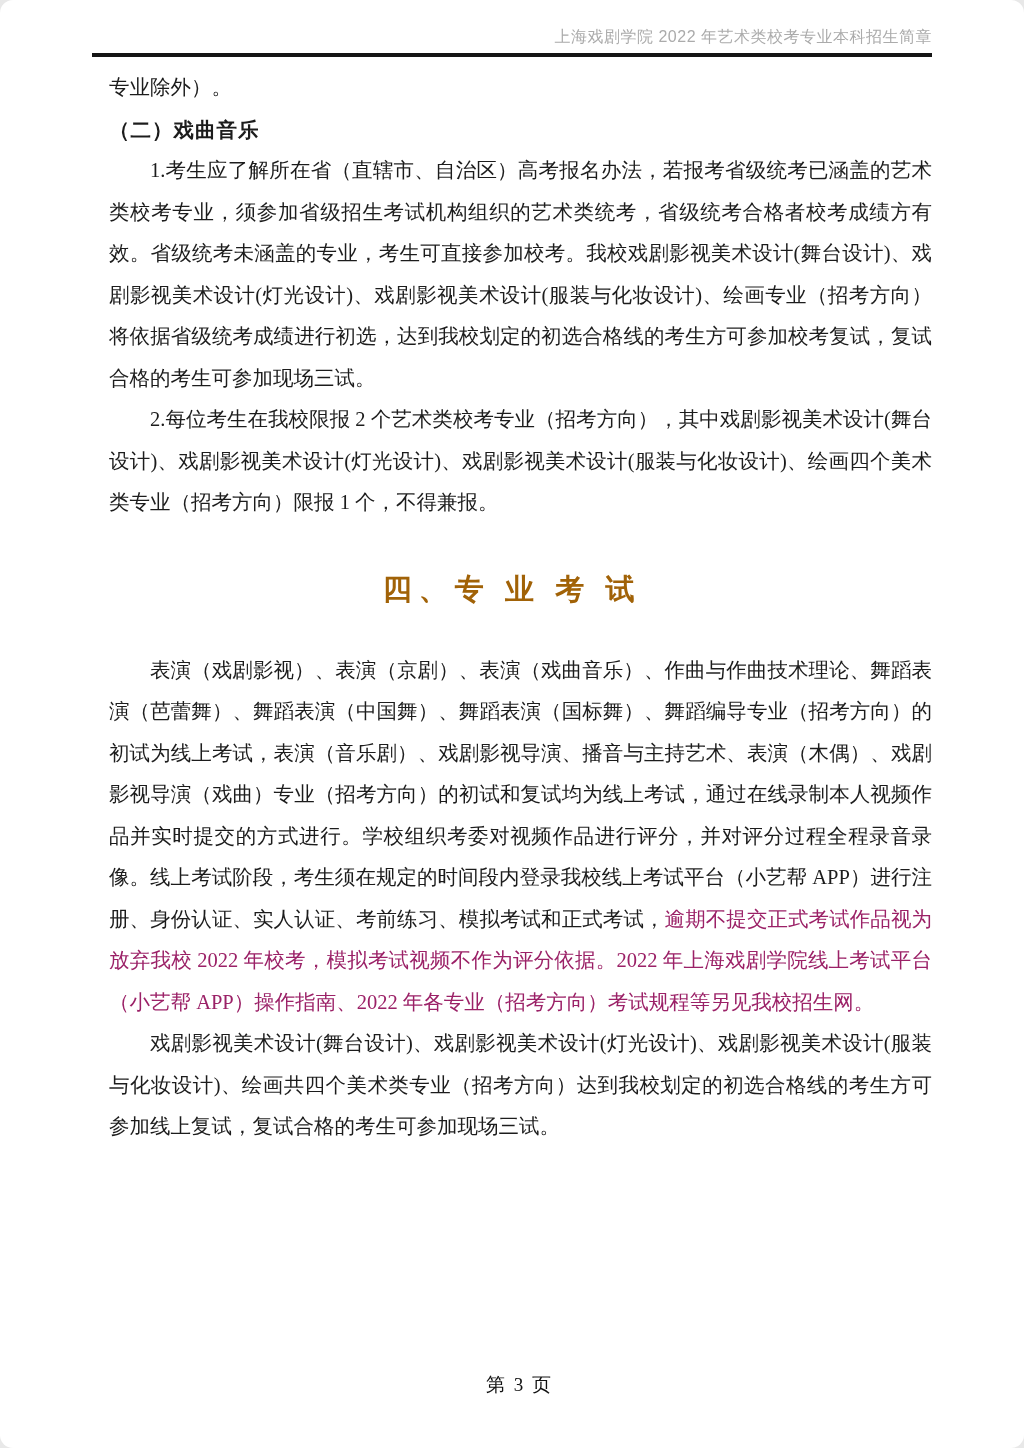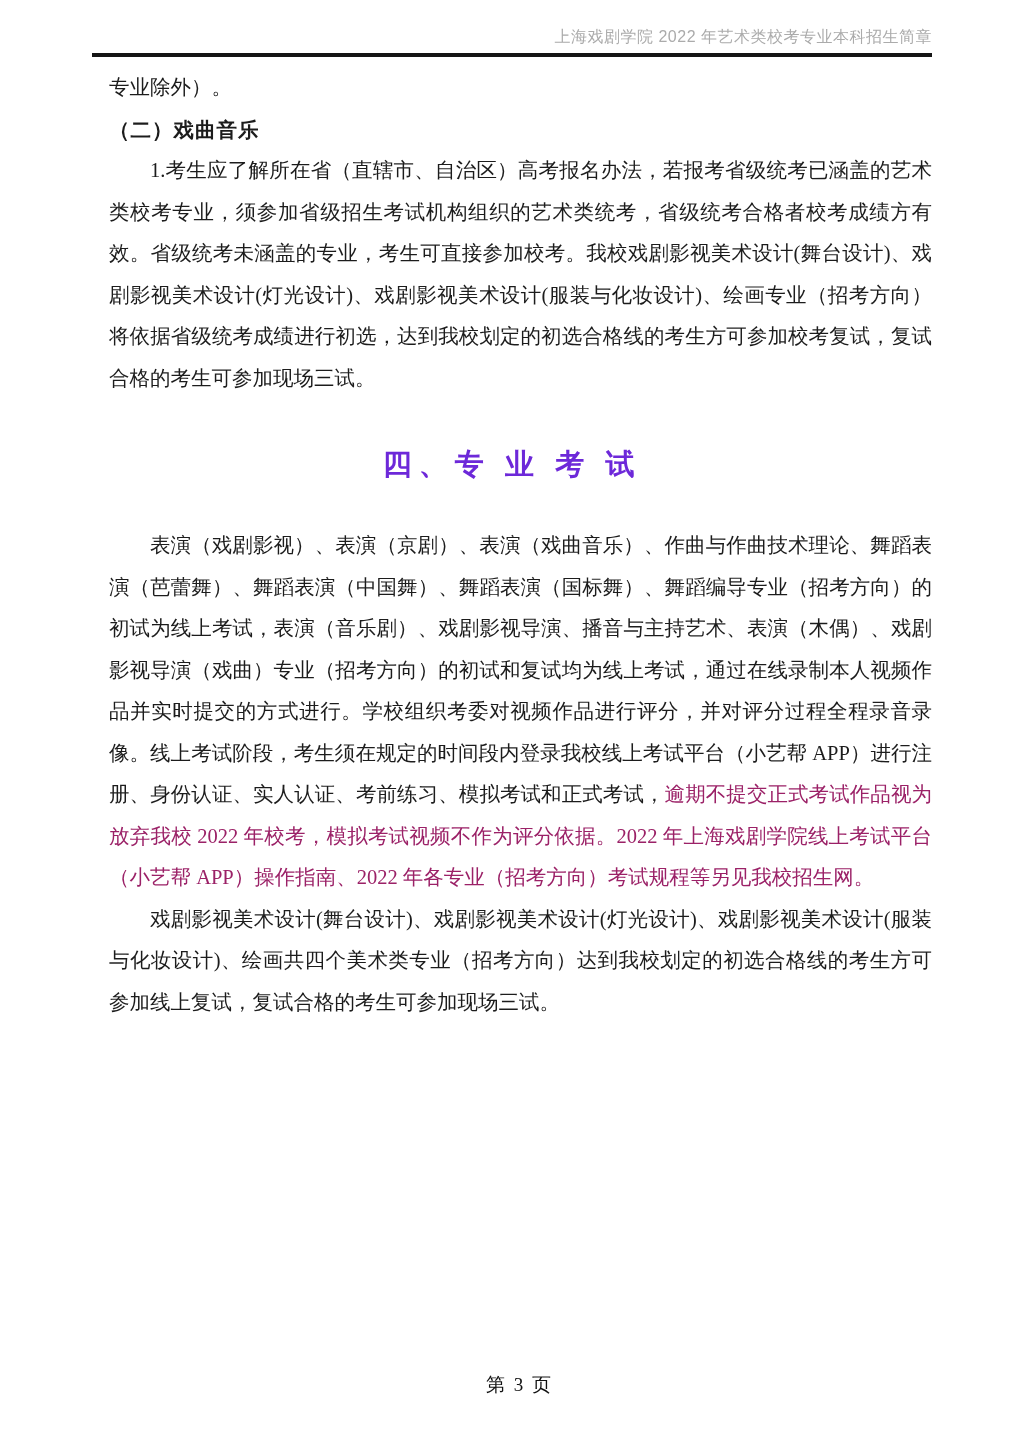--- a/index.html
+++ b/index.html
@@ -11,20 +11,21 @@
   html,body{background:#e8e8e8;}
   body{font-family:"Liberation Serif","DejaVu Serif",serif;}
   .page{
     position:relative;
     width:1024px;
     height:1448px;
     margin:0 auto;
     background:#ffffff;
     padding:26px 92px 0 92px;
     overflow:hidden;
+    border-radius:13px;
   }
   .header-title{
     text-align:right;
     font-size:16px;
     color:var(--header-gray);
     letter-spacing:0.5px;
     line-height:22px;
     font-family:"Liberation Sans","DejaVu Sans",sans-serif;
   }
   .header-rule{
@@ -51,21 +52,21 @@
   }
   .big-heading{
     text-align:center;
     text-indent:0;
     font-weight:bold;
     font-size:29px;
     letter-spacing:7px;
     margin-top:42px;
     margin-bottom:38px;
     line-height:46px;
-    color:#6d28d9;
+    color:#a16207;
   }
   .footer{
     position:absolute;
     left:15px;right:0;
     bottom:50px;
     text-align:center;
     font-size:19px;
     color:#111;
     letter-spacing:2px;
   }
@@ -81,20 +82,21 @@
   </div>
 
   <div class="doc-body">
     <p class="para no-indent"><span>专业除外）。</span></p>
 
 
     <p class="para subheading"><span>（二）戏曲音乐</span></p>
 
     <p class="para"><span>1.考生应了解所在省（直辖市、自治区）高考报名办法，若报考省级统考已涵盖的艺术类校考专业，须参加省级招生考试机构组织的艺术类统考，省级统考合格者校考成绩方有效。省级统考未涵盖的专业，考生可直接参加校考。我校戏剧影视美术设计(舞台设计)、戏剧影视美术设计(灯光设计)、戏剧影视美术设计(服装与化妆设计)、绘画专业（招考方向）将依据省级统考成绩进行初选，达到我校划定的初选合格线的考生方可参加校考复试，复试合格的考生可参加现场三试。</span></p>
 
+    <p class="para"><span>2.每位考生在我校限报 2 个艺术类校考专业（招考方向），其中戏剧影视美术设计(舞台设计)、戏剧影视美术设计(灯光设计)、戏剧影视美术设计(服装与化妆设计)、绘画四个美术类专业（招考方向）限报 1 个，不得兼报。</span></p>
 
 
     <h2 class="big-heading"><span>四、专 业 考 试</span></h2>
 
     <p class="para"><span>表演（戏剧影视）、表演（京剧）、表演（戏曲音乐）、作曲与作曲技术理论、舞蹈表演（芭蕾舞）、舞蹈表演（中国舞）、舞蹈表演（国标舞）、舞蹈编导专业（招考方向）的初试为线上考试，表演（音乐剧）、戏剧影视导演、播音与主持艺术、表演（木偶）、戏剧影视导演（戏曲）专业（招考方向）的初试和复试均为线上考试，通过在线录制本人视频作品并实时提交的方式进行。学校组织考委对视频作品进行评分，并对评分过程全程录音录像。线上考试阶段，考生须在规定的时间段内登录我校线上考试平台（小艺帮 APP）进行注册、身份认证、实人认证、考前练习、模拟考试和正式考试，</span><span class="accent">逾期不提交正式考试作品视为放弃我校 2022 年校考，模拟考试视频不作为评分依据。2022 年上海戏剧学院线上考试平台（小艺帮 APP）操作指南、2022 年各专业（招考方向）考试规程等另见我校招生网。</span></p>
 
     <p class="para"><span>戏剧影视美术设计(舞台设计)、戏剧影视美术设计(灯光设计)、戏剧影视美术设计(服装与化妆设计)、绘画共四个美术类专业（招考方向）达到我校划定的初选合格线的考生方可参加线上复试，复试合格的考生可参加现场三试。</span></p>
 
   </div>
 

